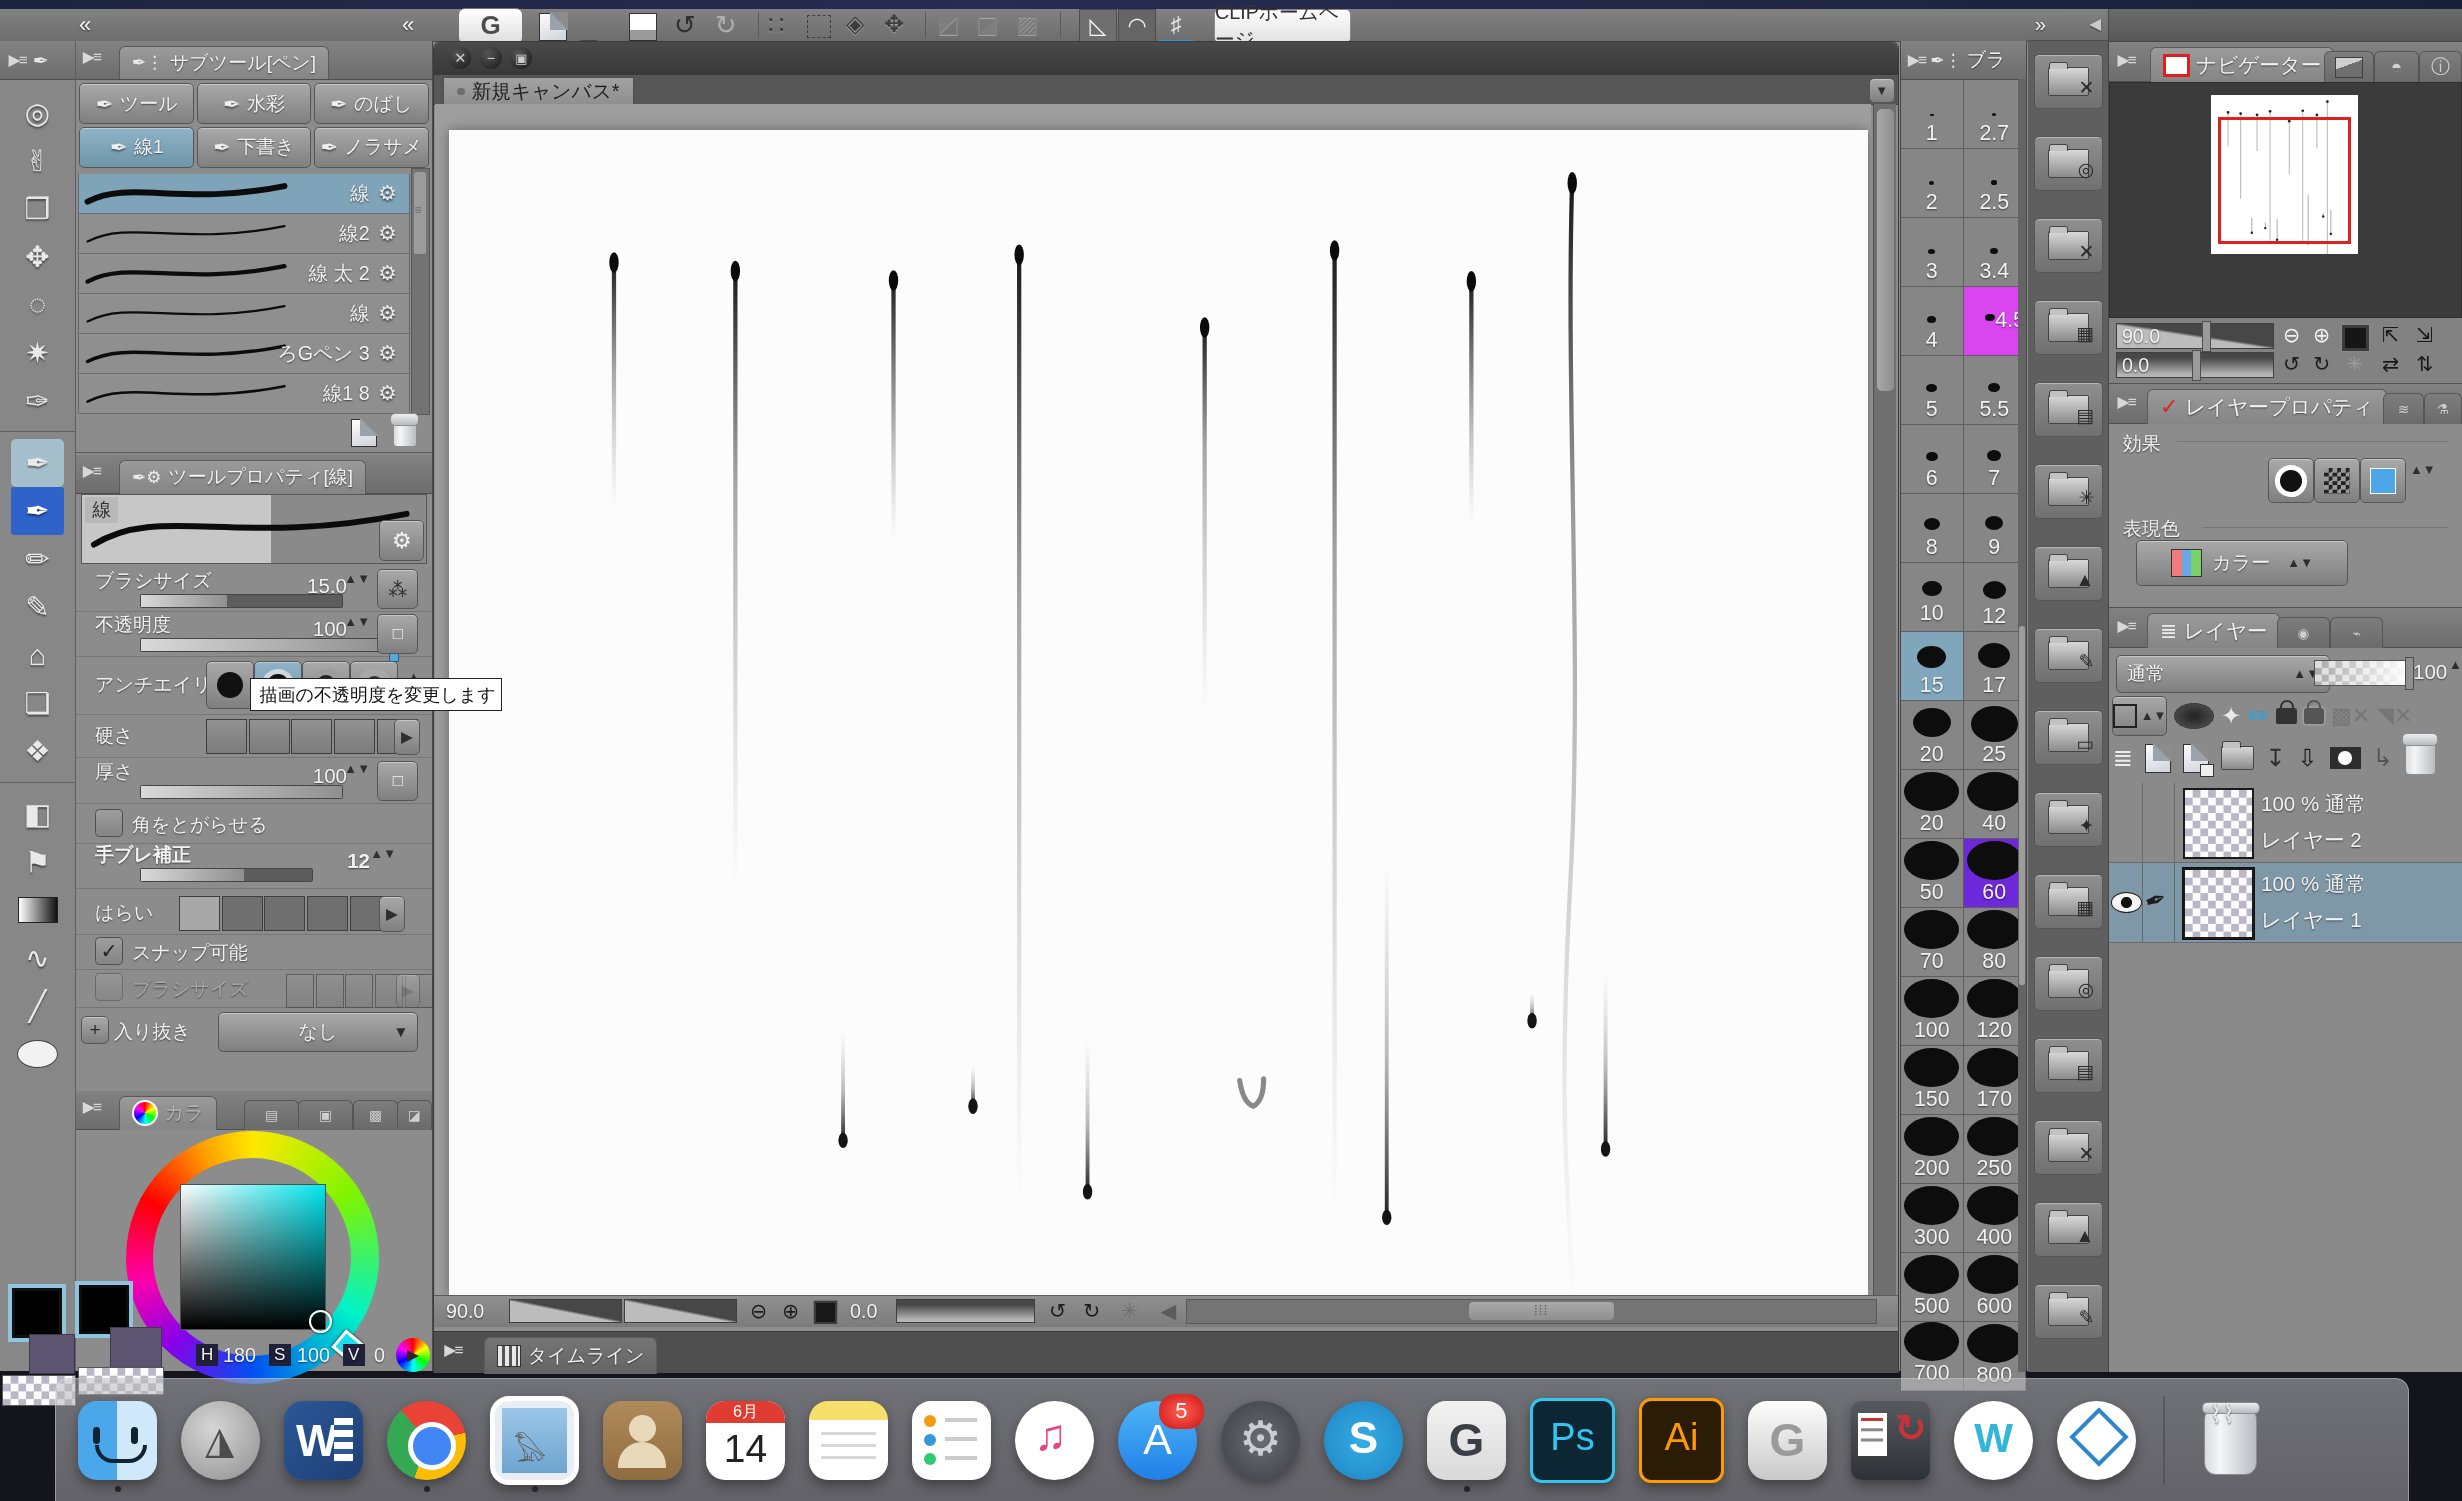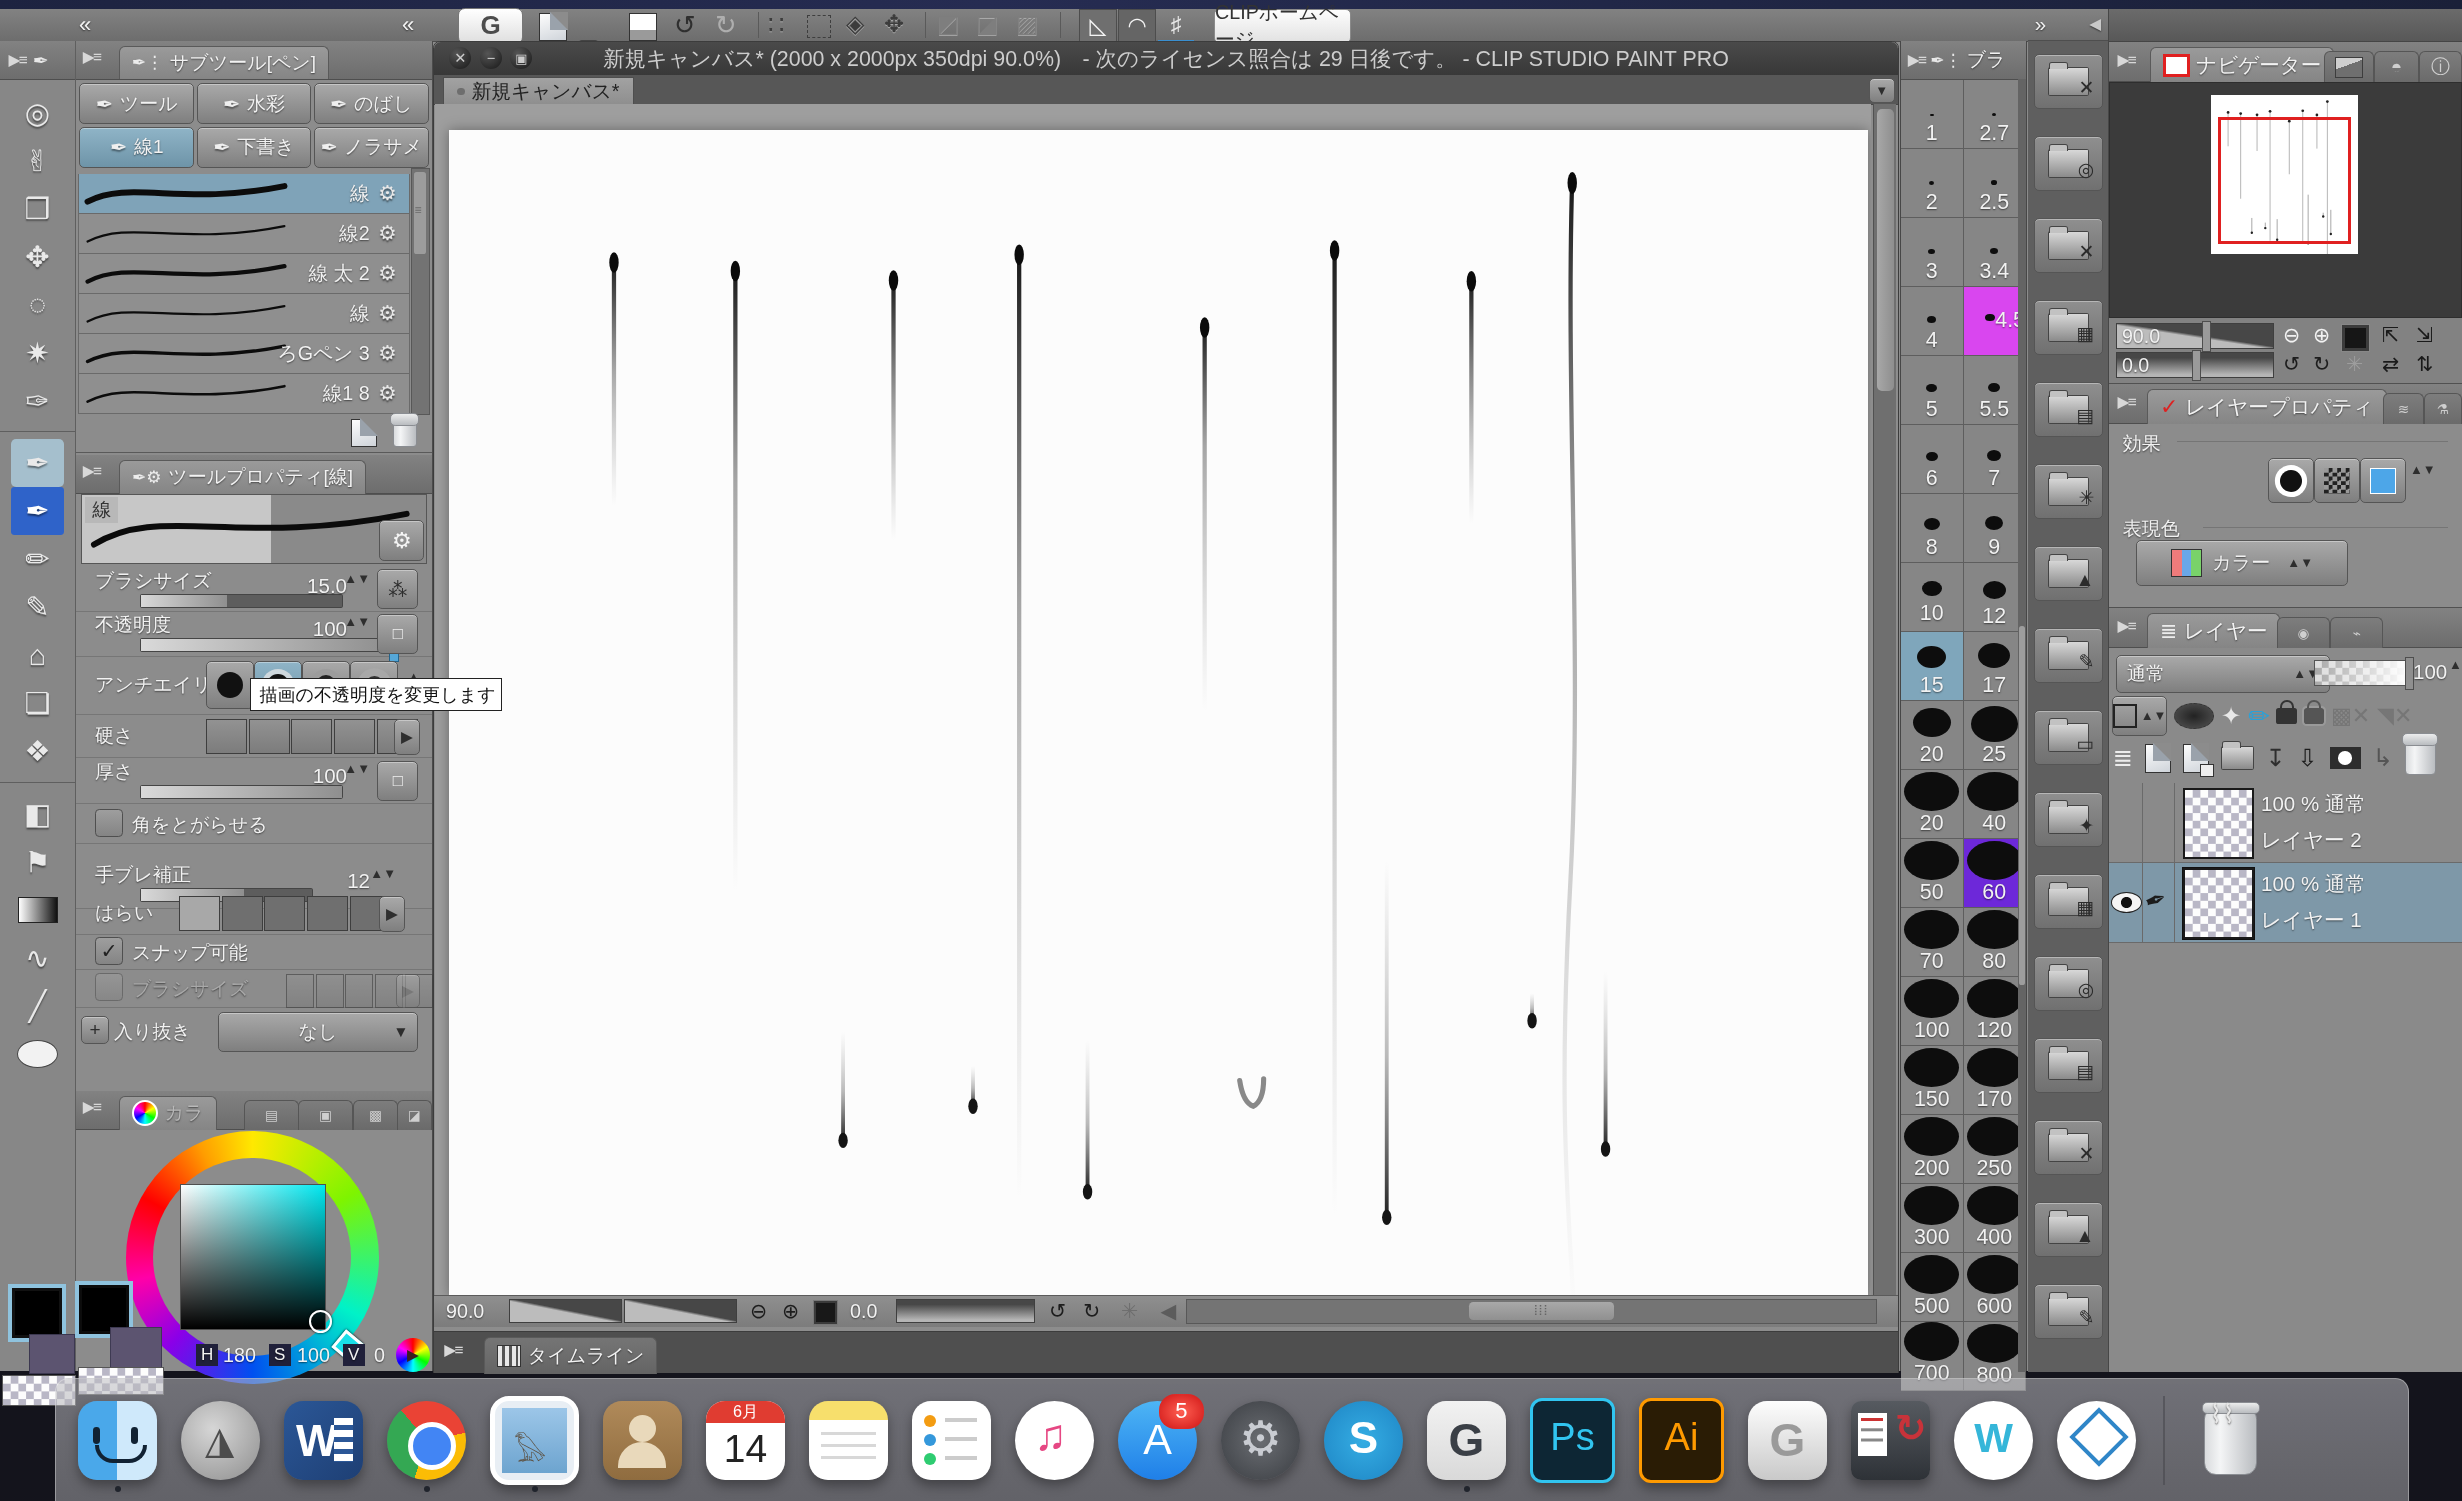--- a/index.html
+++ b/index.html
@@ -362,21 +362,21 @@
         <span class="lbl" style="position:absolute;right:85px;top:5.1px;font-size:20.5px;">100</span>
         <span class="spin" style="position:absolute;right:62px;top:5.1px;">▲▼</span>
         <div class="btn3d" style="position:absolute;right:13.7px;top:1.7px;width:39px;height:38px;color:#f0f0f0;font-size:17px;">□</div>
       </div>
 
       <div class="abs" style="top:241px;width:100%;height:36px;border-bottom:0.9px solid #767676;">
         <div class="chk" style="position:absolute;left:19px;top:1.7px;"></div>
         <span class="lbl" style="position:absolute;left:56px;top:5.1px;">角をとがらせる</span>
       </div>
 
-      <div class="abs" style="top:296px;width:100%;height:46px;border-bottom:0.9px solid #767676;">
+      <div class="abs" style="top:276px;width:100%;height:46px;border-bottom:0.9px solid #767676;font-weight:bold;">
         <span class="lbl" style="position:absolute;left:19px;top:0;">手ブレ補正</span>
         <div class="track" style="position:absolute;left:64px;top:26px;width:171px;height:12px;">
             <div class="fill" style="width:60%;"></div>
           </div>
         <span class="lbl" style="position:absolute;right:62px;top:6.8px;font-size:20.5px;">12</span>
         <span class="spin" style="position:absolute;right:36px;top:6.8px;">▲▼</span>
       </div>
 
       <div class="abs" style="top:327px;width:100%;height:41px;border-bottom:0.9px solid #767676;">
         <span class="lbl" style="position:absolute;left:19px;top:6.8px;">はらい</span>
@@ -454,21 +454,20 @@
     </div>
   </div>
 
   <div class="abs" style="left:433px;top:41px;width:1464px;height:1330px;background:#8d8d8d;border:0.9px solid #3c3c3c;border-radius:6.8px 6.8px 0 0;">
     <div style="height:32.5px;background:linear-gradient(#4a4a4a,#383838);border-radius:6.8px 6.8px 0 0;position:relative;display:flex;align-items:center;justify-content:center;">
       <div class="abs" style="left:15.4px;top:5.1px;display:flex;gap:8.5px;">
         <span style="width:22px;height:22px;border-radius:50%;background:radial-gradient(circle at 35% 30%,#555,#181818);color:#ccc;font-size:14.5px;display:flex;align-items:center;justify-content:center;">✕</span>
         <span style="width:22px;height:22px;border-radius:50%;background:radial-gradient(circle at 35% 30%,#555,#181818);color:#ccc;font-size:14.5px;display:flex;align-items:center;justify-content:center;">−</span>
         <span style="width:22px;height:22px;border-radius:50%;background:radial-gradient(circle at 35% 30%,#555,#181818);color:#ccc;font-size:13px;display:flex;align-items:center;justify-content:center;">▣</span>
       </div>
-      <span style="color:#cdcdcd;font-size:21.4px;">新規キャンバス* (2000 x 2000px 350dpi 90.0%)　- 次のライセンス照合は 29 日後です。 - CLIP STUDIO PAINT PRO</span>
     </div>
     <div style="height:29px;background:#575757;border-bottom:0.9px solid #454545;position:relative;">
       <div style="position:absolute;left:8.5px;top:2.6px;height:26.5px;background:linear-gradient(#a2a2a2,#8e8e8e);border:0.9px solid #4e4e4e;border-bottom:none;display:flex;align-items:center;gap:6.8px;padding:0 13.7px;">
         <span style="width:7.7px;height:7.7px;border-radius:50%;background:#6e6e6e;"></span>
         <span style="color:#222;font-size:19.7px;">新規キャンバス*</span>
       </div>
       <div class="btn3d" style="position:absolute;right:3.4px;top:3.4px;width:24px;height:23px;color:#2e2e2e;font-size:13px;">▼</div>
     </div>
 
     <div style="position:absolute;left:0.9px;top:62px;width:1436px;height:1192px;background:#9e9e9e;overflow:hidden;">

